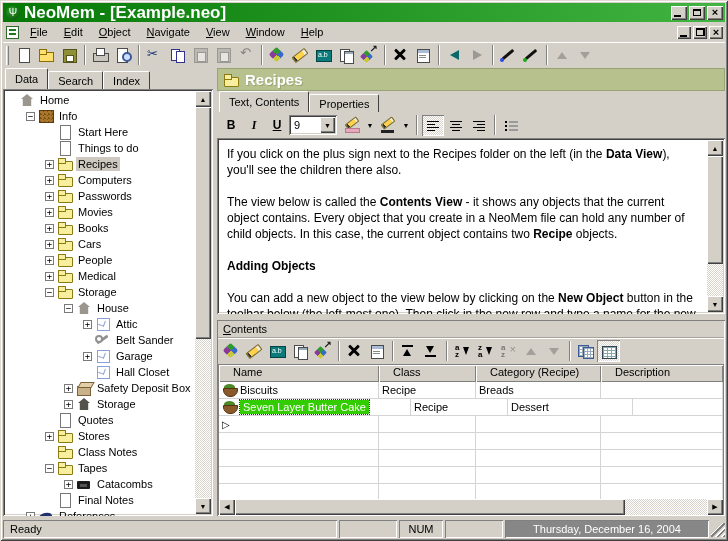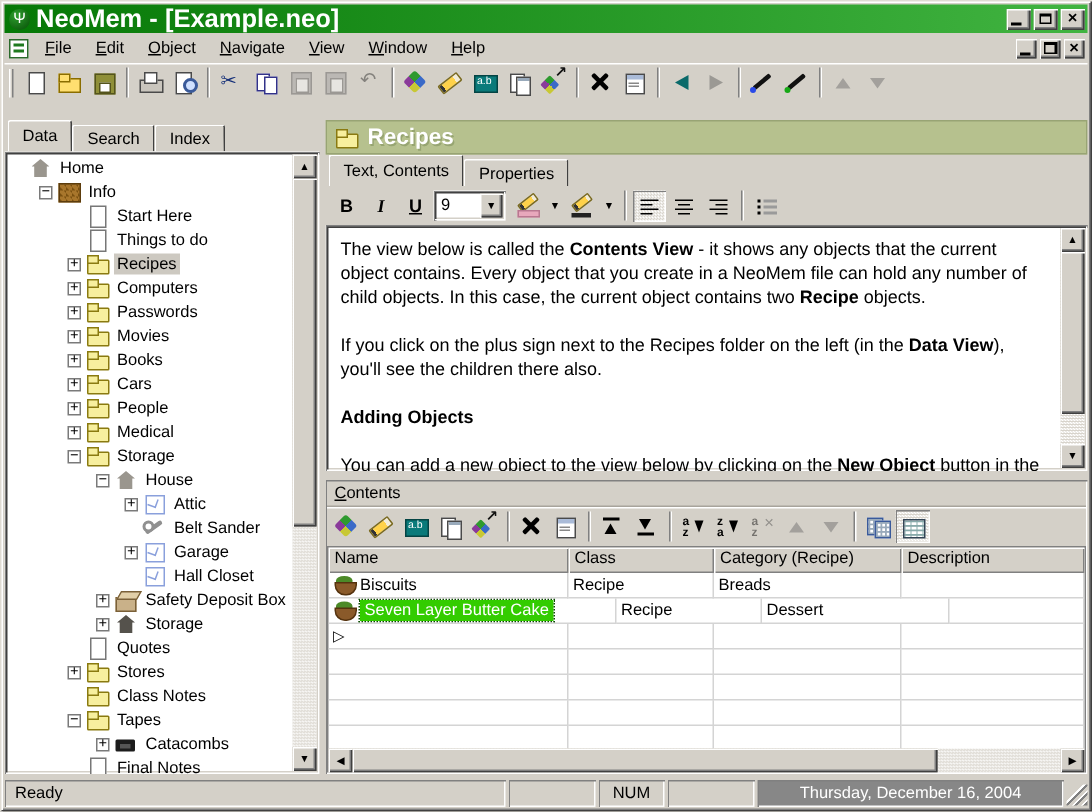--- a/index.html
+++ b/index.html
@@ -95,21 +95,21 @@
   .tbi-sort-az::after, .tbi-sort-za::after { right:2px; top:4px; width:0; height:0; border-top:8px solid #000; border-left:3px solid transparent; border-right:3px solid transparent; }
   .tbi-sort-clear::after { content:"×"; right:1px; top:0; font-size:11px; color:#444; }
   .tbi-copy-grid::before { left:1px; top:2px; width:9px; height:10px; background:#fff; border:1px solid #3a5a9a;
     background-image:linear-gradient(#9ab 1px,transparent 1px),linear-gradient(90deg,#9ab 1px,transparent 1px); background-size:3px 3px; }
   .tbi-copy-grid::after { left:6px; top:4px; width:9px; height:10px; background:#fff; border:1px solid #3a5a9a;
     background-image:linear-gradient(#9ab 1px,transparent 1px),linear-gradient(90deg,#9ab 1px,transparent 1px); background-size:3px 3px; }
   .tbi-grid::before { left:2px; top:3px; width:13px; height:11px; background:#fff; border:1px solid #334455;
     background-image:linear-gradient(#8aa 1px,transparent 1px),linear-gradient(90deg,#8aa 1px,transparent 1px); background-size:4px 3px; }
 
   
-  .main { flex:1; display:flex; margin-top:13px; overflow:hidden; }
+  .main { flex:1; display:flex; margin-top:1px; overflow:hidden; }
   .left-panel { width:210px; flex:none; display:flex; flex-direction:column; overflow:hidden; }
   .vsplit { width:4px; flex:none; }
 
   .tabs-row { height:21px; flex:none; display:flex; align-items:flex-end; padding-left:2px; position:relative; }
   .tab { height:18px; padding:0 9px 2px; display:flex; align-items:flex-end; background:#d4d0c8; margin-right:0;
     border-top:1px solid #fff; border-left:1px solid #fff; border-right:1px solid #404040; border-top-left-radius:2px; border-top-right-radius:2px; position:relative; }
   .tab.active { height:21px; z-index:2; padding-bottom:4px; }
 
   .tree-box { flex:1; display:flex; overflow:hidden; background:#fff; position:relative;
     box-shadow: inset 1px 1px 0 #808080, inset -1px -1px 0 #fff, inset 2px 2px 0 #404040, inset -2px -2px 0 #d4d0c8; }
@@ -191,21 +191,21 @@
   .richtext p { margin-bottom:16px; }
   .hsplit { height:6px; flex:none; }
 
   
   .contents-pane { height:196px; flex:none; display:flex; flex-direction:column; overflow:hidden; background:#d4d0c8;
     box-shadow: inset 1px 1px 0 #808080, inset -1px -1px 0 #fff; padding:1px; }
   .contents-caption { height:17px; flex:none; display:flex; align-items:center; padding:0 5px; border-bottom:1px solid #a8a49c; box-shadow:0 1px 0 #fff; }
   .contents-toolbar { height:26px; flex:none; display:flex; align-items:center; padding-left:2px; }
   .grid { flex:1; display:flex; flex-direction:column; overflow:hidden; background:#fff; border:1px solid #808080; border-bottom:none; }
   .grid-header { height:17px; flex:none; display:flex; }
-  .gh-cell { background:#d4d0c8; box-shadow: inset 1px 1px 0 #fff, inset -1px -1px 0 #808080; padding:1px 4px; white-space:nowrap; overflow:hidden; flex:none; }
+  .gh-cell { background:#d4d0c8; box-shadow: inset 1px 1px 0 #fff, inset -1px -1px 0 #808080; padding:1px 14px; white-space:nowrap; overflow:hidden; flex:none; }
   .grid-body { flex:1; overflow:hidden; }
   .g-row { height:17px; display:flex; }
   .g-cell { border-right:1px solid #d4d4d4; border-bottom:1px solid #d4d4d4; padding:0 3px; display:flex; align-items:center; gap:2px; white-space:nowrap; overflow:hidden; flex:none; }
   .g-sel { background:#33cc00; color:#fff; outline:1px dotted #0a4a00; padding:1px 3px; }
   .g-marker { font-size:10px; color:#000; }
 
   
   .statusbar { height:22px; flex:none; display:flex; align-items:center; gap:2px; padding-top:3px; }
   .sb-panel { height:18px; display:flex; align-items:center; padding:0 7px; box-shadow: inset 1px 1px 0 #808080, inset -1px -1px 0 #fff; }
   .sb-ready { flex:1; }
@@ -540,22 +540,22 @@
             <span class="tbi tbi-align tbi-align-right"></span>
           </span>
         <span class="tb-sep"></span>
         <span class="fmt-btn">
             <span class="tbi tbi-bullets"></span>
           </span>
       </div>
 
       <div class="text-wrap">
         <div class="richtext" id="richtext">
+            <p><span>If you click on the plus sign next to the Recipes folder on the left (in the </span><b>Data View</b><span>), you'll see the children there also.</span></p>
             <p><span>The view below is called the </span><b>Contents View</b><span> - it shows any objects that the current object contains. Every object that you create in a NeoMem file can hold any number of child objects. In this case, the current object contains two </span><b>Recipe</b><span> objects.</span></p>
-            <p><span>If you click on the plus sign next to the Recipes folder on the left (in the </span><b>Data View</b><span>), you'll see the children there also.</span></p>
             <p><b>Adding Objects</b></p>
             <p><span>You can add a new object to the view below by clicking on the </span><b>New Object</b><span> button in the toolbar below (the left-most one). Then click in the new row and type a name for the new object.</span></p>
           </div>
         <div class="sb-v" style="margin:2px 2px 2px 0;">
           <span class="sb-btn" style="top:0;">▲</span>
           <span class="sb-thumb" style="top:16px; left:0; width:16px; height:108px;"></span>
           <span class="sb-btn" style="bottom:0;">▼</span>
         </div>
       </div>
 

